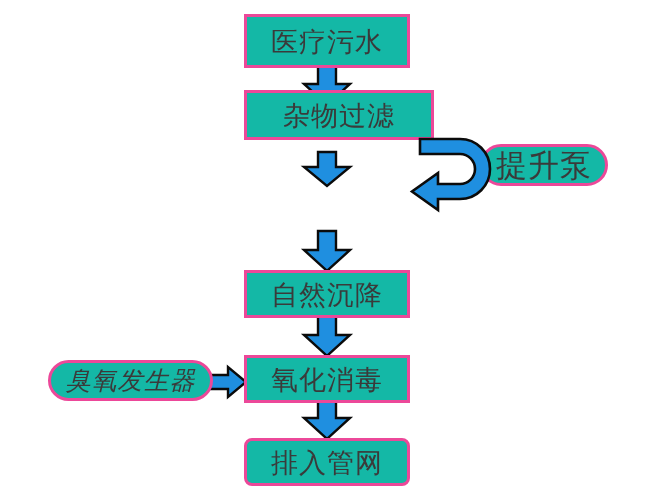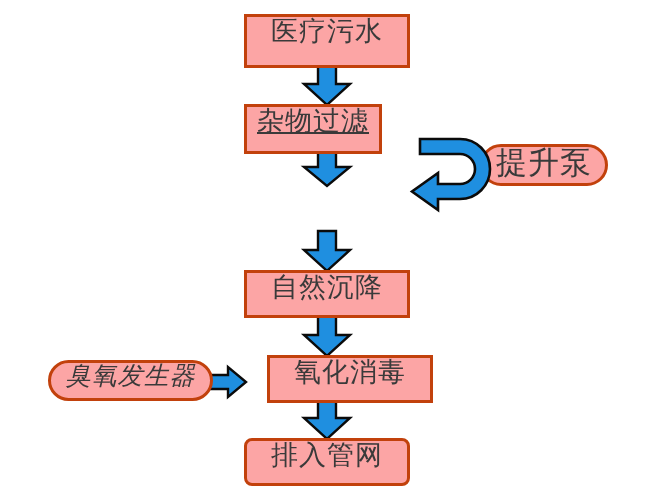--- a/index.html
+++ b/index.html
@@ -19,45 +19,45 @@
     position: absolute;
     left: 0; top: 0;
     width: 664px;
     height: 498px;
   }
 
   
   .node {
     position: absolute;
     box-sizing: border-box;
-    background: #fca5a5;
-    border: 3px solid #c2410c;
+    background: #14b8a6;
+    border: 3px solid #ec4899;
     display: flex;
-    align-items: flex-start;
+    align-items: center;
     justify-content: center;
     color: #3a3a3a;
     font-size: 27px;
     letter-spacing: 1px;
     line-height: 1;
     white-space: nowrap;
     z-index: 3;
   }
 
   
   .node.rounded {
     border-radius: 22px;
     border-width: 3px;
   }
 
   
   #box-medical-wastewater { left: 244px; top: 14px;  width: 166px; height: 54px; }
-  #box-debris-filter      { left: 244px; top: 104px; width: 138px; height: 50px; text-decoration: underline; }
+  #box-debris-filter      { left: 244px; top: 90px; width: 190px; height: 50px; }
   #box-disinfection-tank  { left: 244px; top: 185px; width: 166px; height: 48px; }
   #box-natural-settling   { left: 244px; top: 270px; width: 166px; height: 48px; }
-  #box-oxidation          { left: 244px; top: 355px; width: 166px; height: 48px; margin-left: 23px; }
+  #box-oxidation          { left: 244px; top: 355px; width: 166px; height: 48px; }
   #box-discharge          { left: 244px; top: 438px; width: 166px; height: 48px; border-radius: 8px; }
 
   #box-lift-pump          { left: 480px; top: 144px; width: 128px; height: 42px; font-size: 31px; }
   #box-ozone-generator    { left: 48px;  top: 360px; width: 165px; height: 41px; font-size: 25px; font-style: italic; }
 
   
   .arrow {
     position: absolute;
     z-index: 2;
   }

